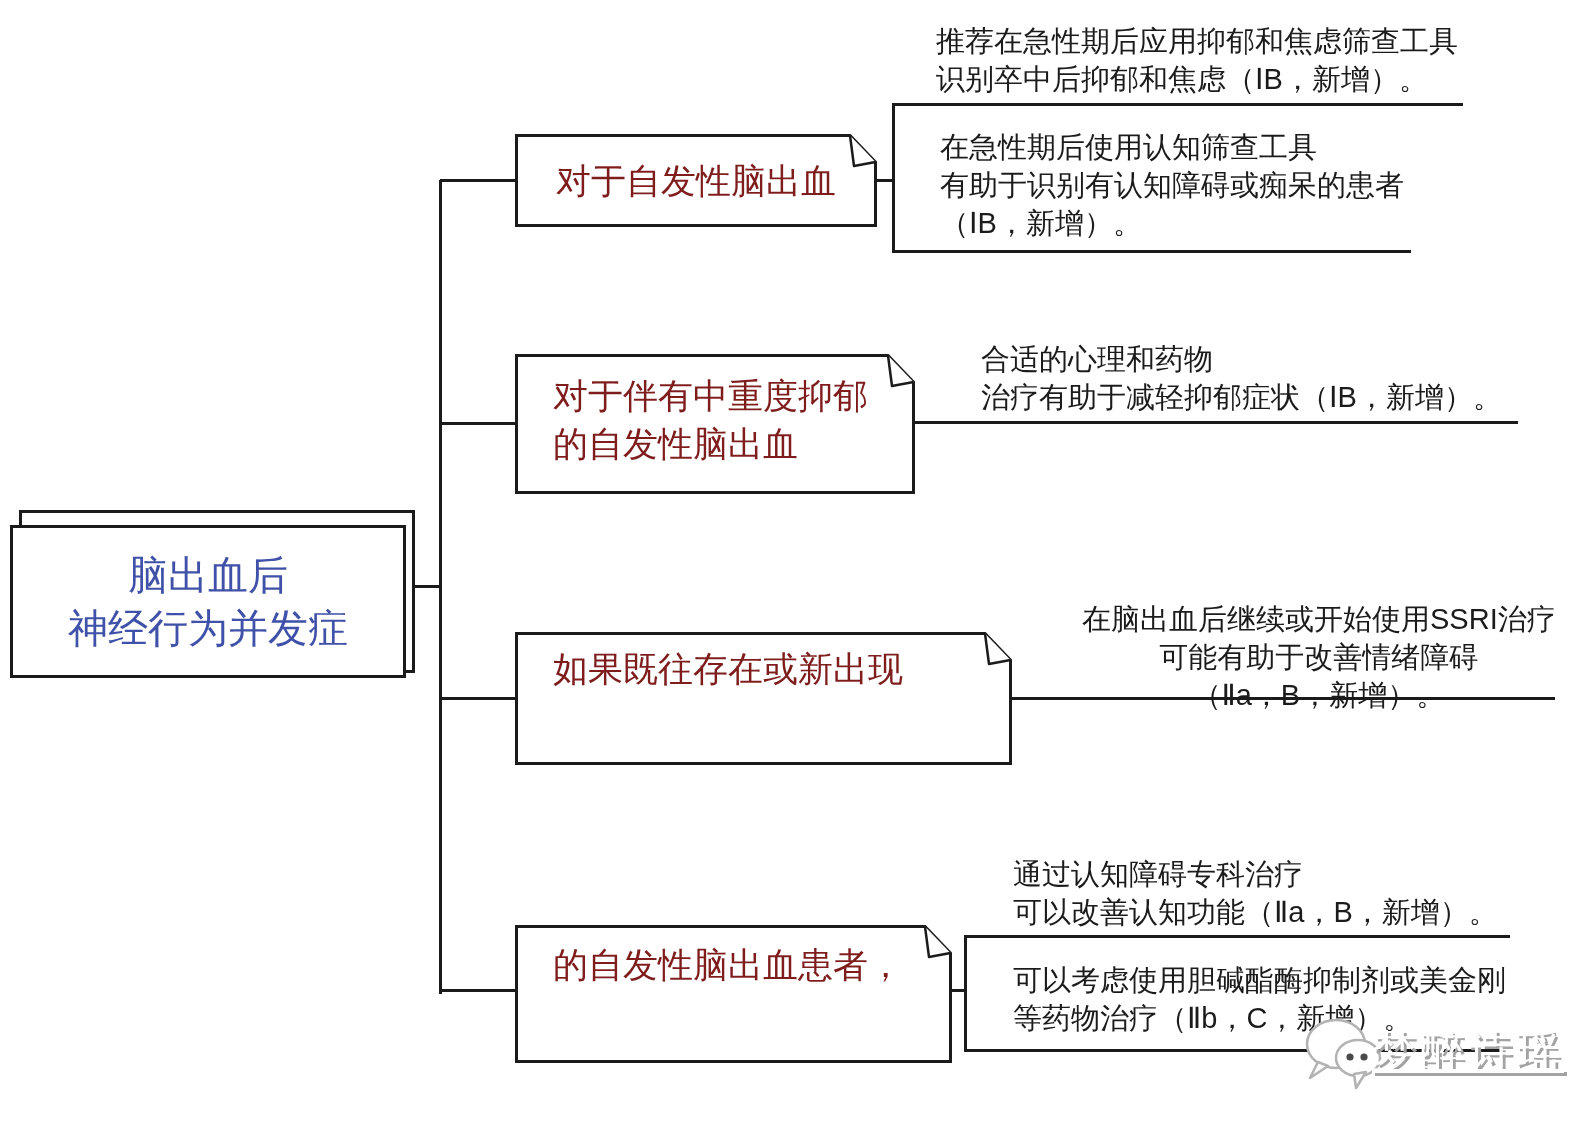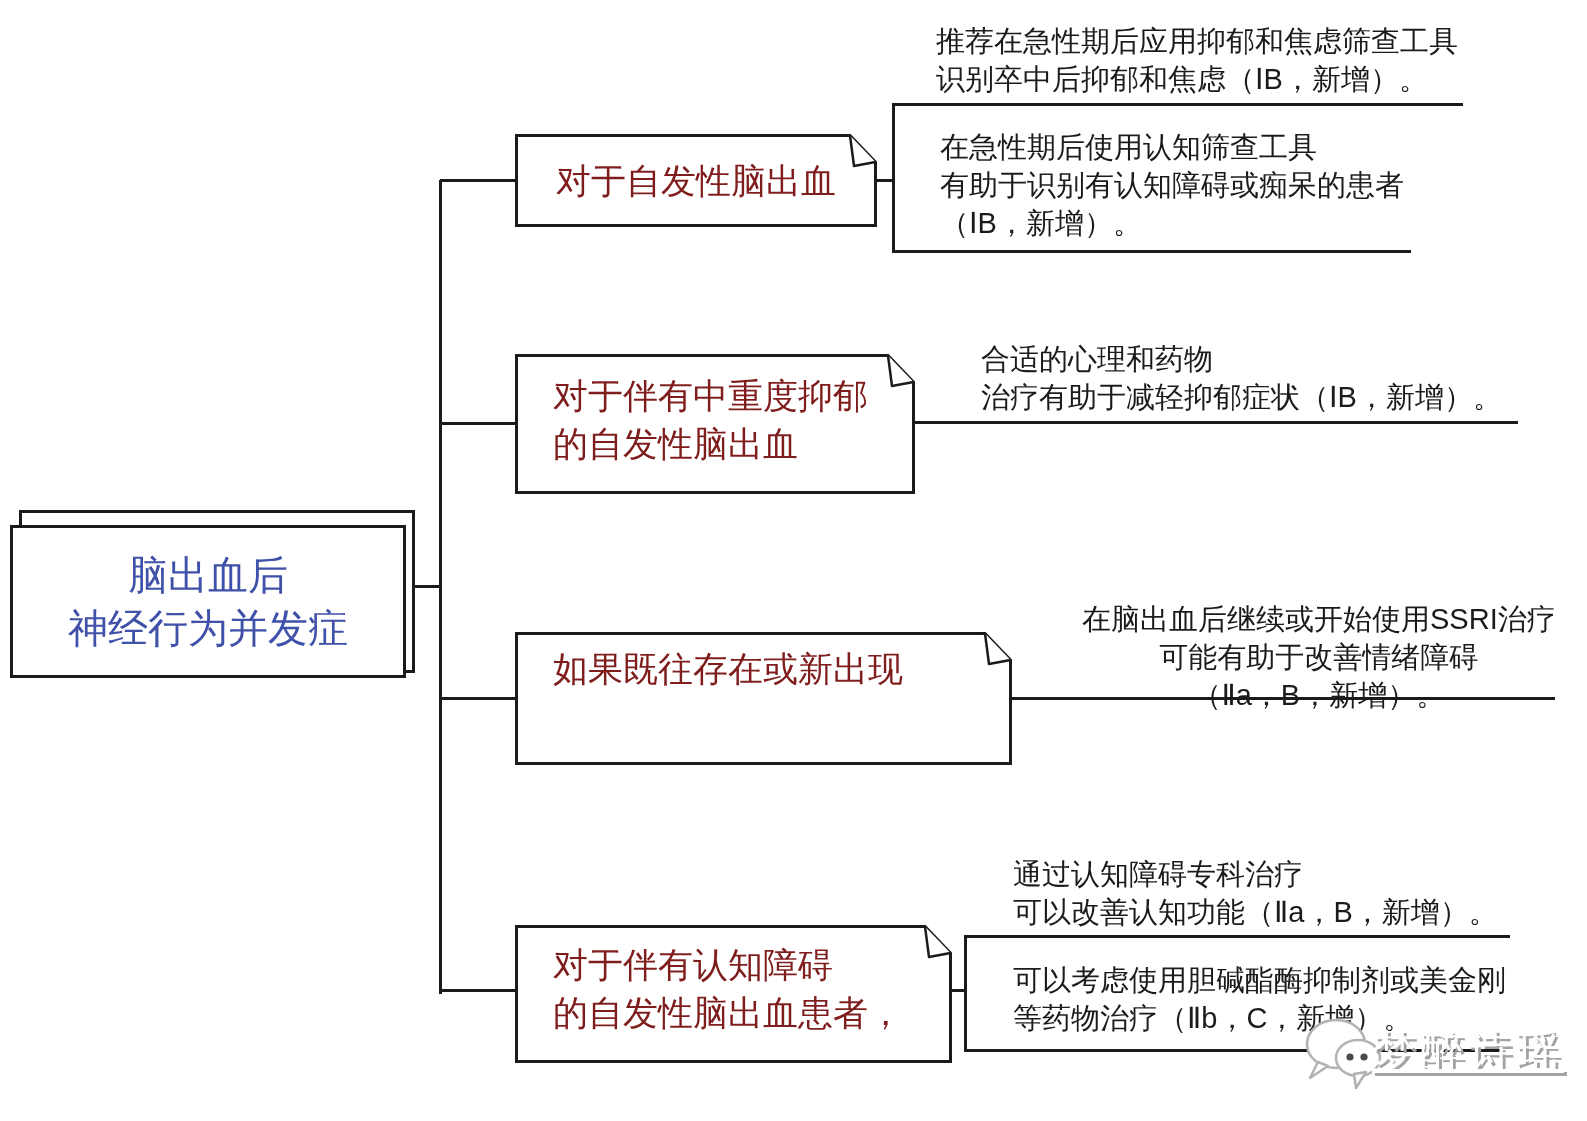--- a/index.html
+++ b/index.html
@@ -82,21 +82,20 @@
       <div>如果既往存在或新出现</div>
     </div>
   </div>
 
   <div class="fold-box" style="left:515px;top:925px;width:437px;height:138px;">
       <svg width="437" height="138" viewBox="0 0 437 138">
         <path d="M1.5 1.5 H 410 L 435.5 28 V 136.5 H 1.5 Z" fill="#ffffff" stroke="#1b1b1b" stroke-width="3"></path>
         <path d="M 410 1.5 L 414 32 L 435.5 28" fill="#ffffff" stroke="#1b1b1b" stroke-width="2.5" stroke-linejoin="round"></path>
       </svg>
     <div class="fold-label left" style="padding-top:16px;">
-      <div>对于伴有认知障碍</div>
       <div>的自发性脑出血患者，</div>
     </div>
   </div>
 
   <div class="note" style="left:928px;top:22px;">
     <div>推荐在急性期后应用抑郁和焦虑筛查工具</div>
     <div>识别卒中后抑郁和焦虑（ⅠB，新增）。</div>
   </div>
 
   <div class="note" style="left:932px;top:128px;">

